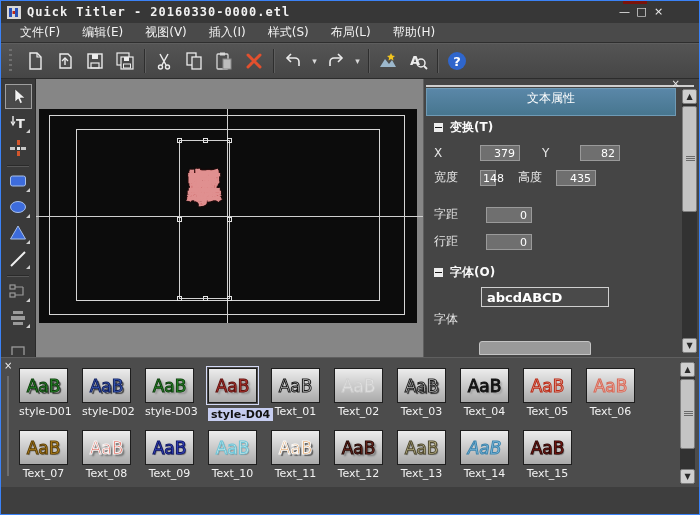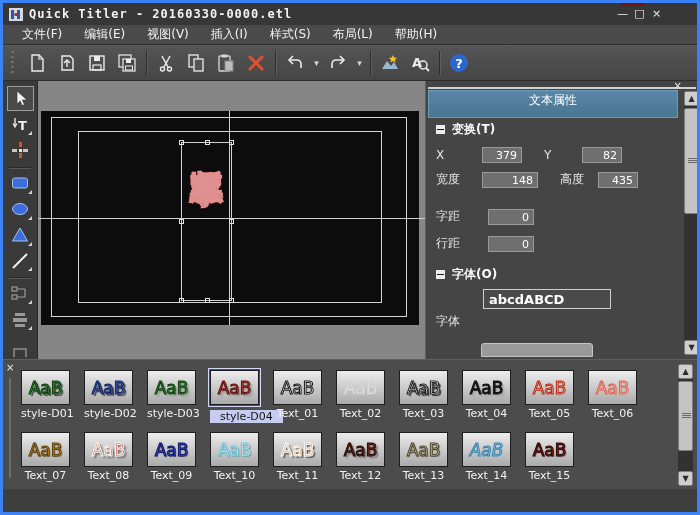--- a/index.html
+++ b/index.html
@@ -1,19 +1,19 @@
 <!DOCTYPE html>
 <html><head>
 <meta charset="utf-8">
 <style>
   html,body{margin:0;padding:0;background:#222;}
   *{box-sizing:border-box;}
   .app{position:relative;width:700px;height:515px;background:#3e3e3e;
        font-family:"DejaVu Sans",sans-serif;color:#ececec;overflow:hidden;
-       border:3px solid #3b82f6;}
+       border:1px solid #3b82f6;}
   
   .titlebar{position:absolute;left:0;top:0;width:100%;height:22px;background:#373737;
             display:flex;align-items:center;padding-left:6px;}
   .appicon{width:14px;height:13px;margin-right:6px;display:inline-block;}
   .title{font-family:"DejaVu Sans Mono",monospace;font-weight:bold;font-size:12px;
          letter-spacing:1px;color:#f2f2f2;white-space:nowrap;}
   .redsliver{position:absolute;right:52px;top:0;width:24px;height:3px;background:#7a120a;}
   .wctrls{position:absolute;right:34px;top:3px;display:flex;gap:4px;}
   .wctrls span{width:13px;height:15px;text-align:center;font-size:11px;line-height:15px;
                color:#f0f0f0;cursor:default;}
@@ -95,21 +95,21 @@
   .gallery-close{position:absolute;left:3px;top:2px;font-size:10px;color:#ececec;}
   .gallery-grip{position:absolute;left:6px;top:18px;width:2px;height:100px;background:#6c6c6c;}
   .grow{position:absolute;left:18px;display:flex;gap:14px;}
   .grow1{top:10px;} .grow2{top:72px;}
   .gtile{width:49px;text-align:center;}
   .gprev{width:49px;height:35px;background:linear-gradient(#ececec,#aaaaaa);
          border:1px solid #1e1e1e;display:flex;align-items:center;justify-content:center;}
   .gprev span{font-weight:normal;font-size:17px;letter-spacing:0;}
   .glabel{font-size:11px;color:#f2f2f2;margin-top:2px;white-space:nowrap;}
   .gtile.sel .gprev{outline:1px solid #d4daf6;outline-offset:1px;}
-  .gtile.sel .glabel{background:#c6cdf0;color:#121212;display:inline-block;padding:0 10px;}
+  .gtile.sel .glabel{background:#c6cdf0;color:#121212;display:inline-block;padding:0 3px;font-weight:bold;}
   .gsb{position:absolute;right:4px;top:4px;width:15px;height:122px;background:#323232;}
   
   .statusbar{position:absolute;left:0;top:486px;width:100%;height:29px;background:#3e3e3e;
              border-top:1px solid #666;}
   .statusfield{position:absolute;left:3px;right:3px;top:4px;height:21px;background:#3a3a3a;
                border:1px solid #6f6f6f;border-radius:3px;font-size:12px;color:#f2f2f2;
                padding:2px 0 0 9px;}
   svg{display:block;}
   svg text{font-family:"DejaVu Sans",sans-serif;}
 </style>
@@ -387,21 +387,21 @@
           <span>变换(T)</span>
         </div>
         <div class="prow">
           <span class="plabel" style="width:46px">X</span>
           <span class="num" style="width:40px">379</span>
           <span class="plabel" style="width:38px;margin-left:22px">Y</span>
           <span class="num" style="width:40px">82</span>
         </div>
         <div class="prow">
           <span class="plabel" style="width:46px">宽度</span>
-          <span class="num" style="width:56px">148</span>
+          <span class="num" style="width:16px">148</span>
           <span class="plabel" style="width:38px;margin-left:22px">高度</span>
           <span class="num" style="width:40px">435</span>
         </div>
         <div class="prow" style="margin-top:20px">
           <span class="plabel" style="width:52px">字距</span>
           <span class="num" style="width:46px">0</span>
         </div>
         <div class="prow" style="margin-top:10px">
           <span class="plabel" style="width:52px">行距</span>
           <span class="num" style="width:46px">0</span>

